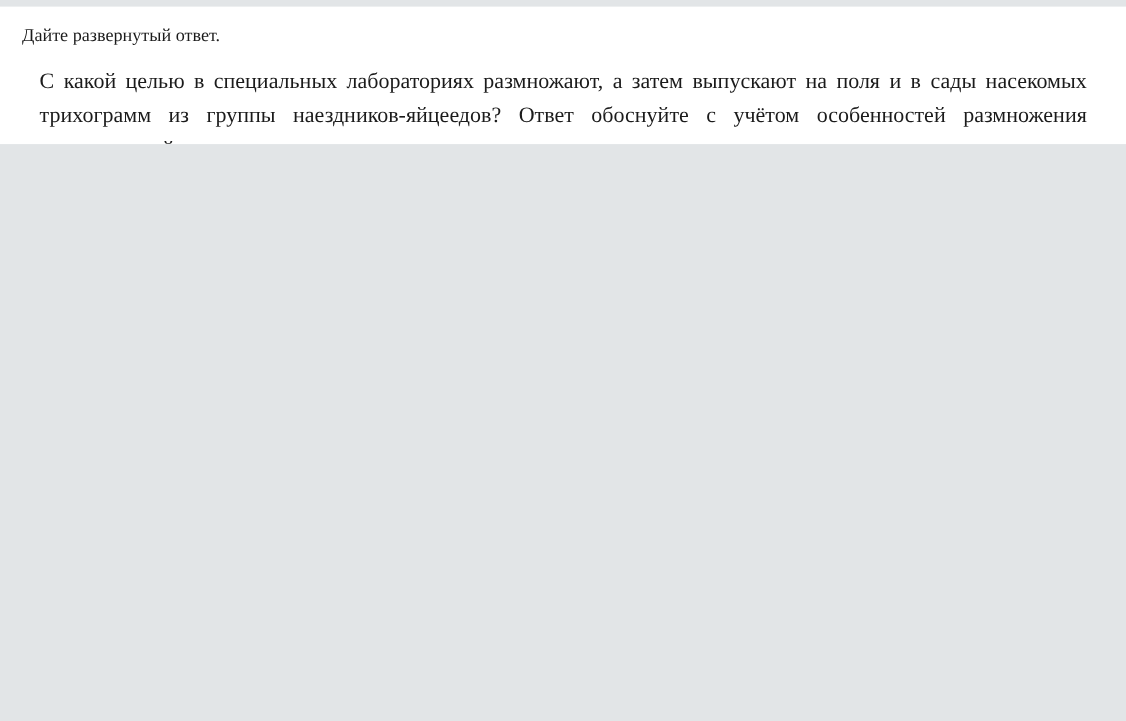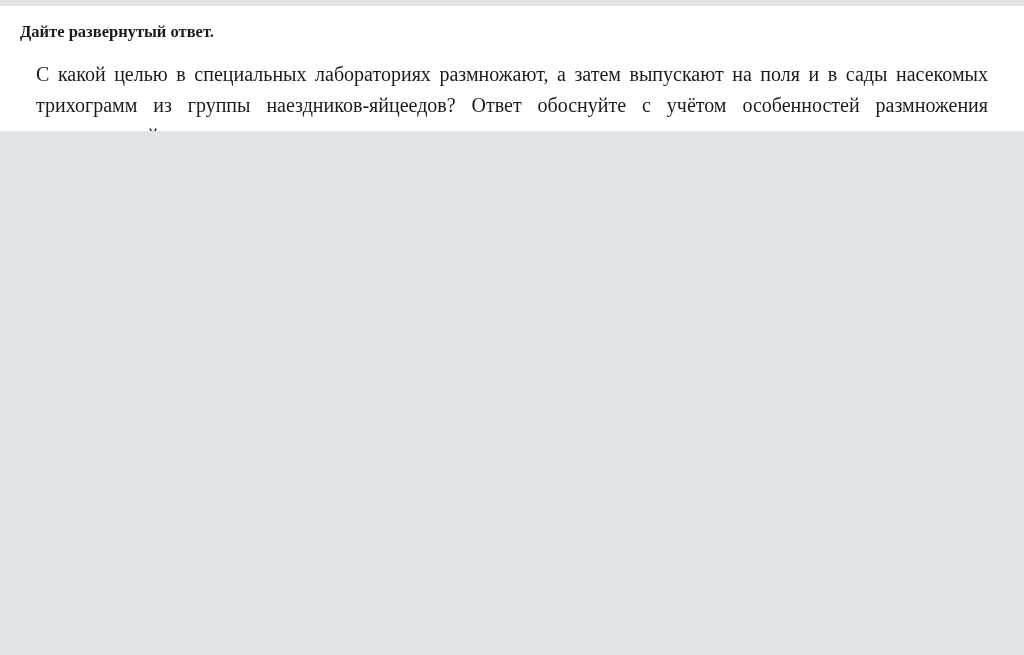--- a/index.html
+++ b/index.html
@@ -32,21 +32,21 @@
     top: 6px;
     left: 0;
     width: 1024px;
     background: #ffffff;
     padding: 16px 20px 18px 20px;
     box-sizing: border-box;
   }
   .task-heading {
     font-family: "Liberation Serif", serif;
     font-size: 16.5px;
-    font-weight: bold;
+    font-weight: normal;
     color: #1b1b1b;
     line-height: 1.25;
     margin: 0 0 14px 0;
   }
   .task-body {
     font-family: "Liberation Serif", serif;
     font-size: 20px;
     font-weight: normal;
     color: #1b1b1b;
     line-height: 1.56;

